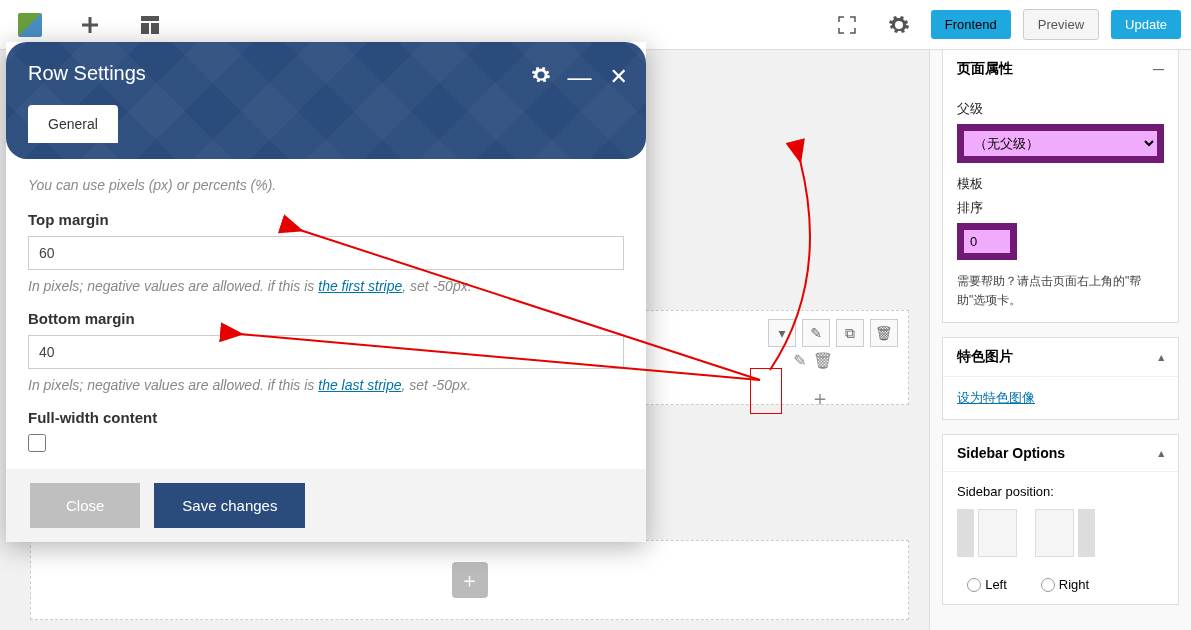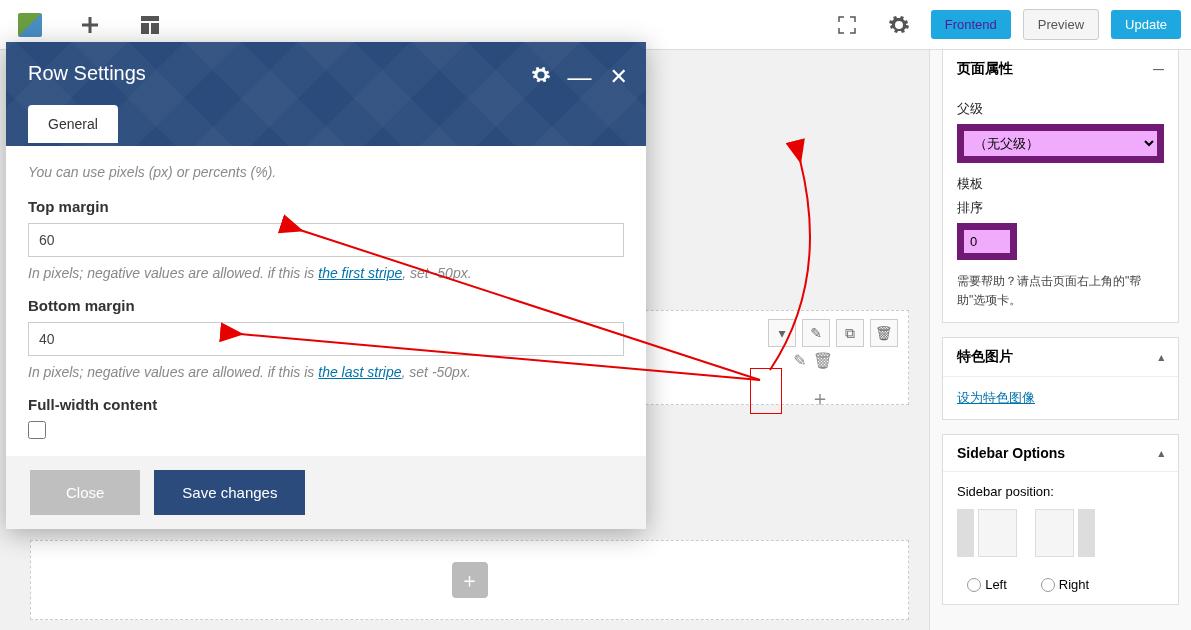--- a/index.html
+++ b/index.html
@@ -45,21 +45,21 @@
       gap: 12px;
       align-items: center;
     }
     .btn {
       padding: 7px 14px;
       border-radius: 3px;
       font-size: 13px;
       border: none;
       cursor: pointer;
     }
-    .btn-frontend { background: #1fa7e0; color: #4c1d95; }
+    .btn-frontend { background: #1fa7e0; color: #000000; }
     .btn-preview { background: #f5f5f5; color: #555; border: 1px solid #ccc; }
     .btn-update { background: #1fa7e0; color: #fff; }
     .main-area {
       display: flex;
       height: calc(100% - 50px);
     }
     .content-area {
       flex: 1;
       position: relative;
       padding: 20px;
@@ -77,25 +77,26 @@
       left: 6px;
       top: 42px;
       width: 640px;
       background: #fff;
       box-shadow: 0 5px 25px rgba(0,0,0,0.3);
       z-index: 100;
     }
     .modal-header {
       background: #2a4b7c;
       color: #fff;
-      padding: 20px 22px 3px 22px;
+      padding: 20px 22px 16px 22px;
       position: relative;
       background-image: 
         repeating-linear-gradient(45deg, transparent, transparent 40px, rgba(255,255,255,0.03) 40px, rgba(255,255,255,0.03) 80px),
         repeating-linear-gradient(-45deg, transparent, transparent 40px, rgba(255,255,255,0.03) 40px, rgba(255,255,255,0.03) 80px);
+      border-radius: 21px;
     }
     .modal-title {
       font-size: 20px;
       font-weight: 400;
       margin-bottom: 20px;
     }
     .modal-controls {
       position: absolute;
       right: 18px;
       top: 22px;

